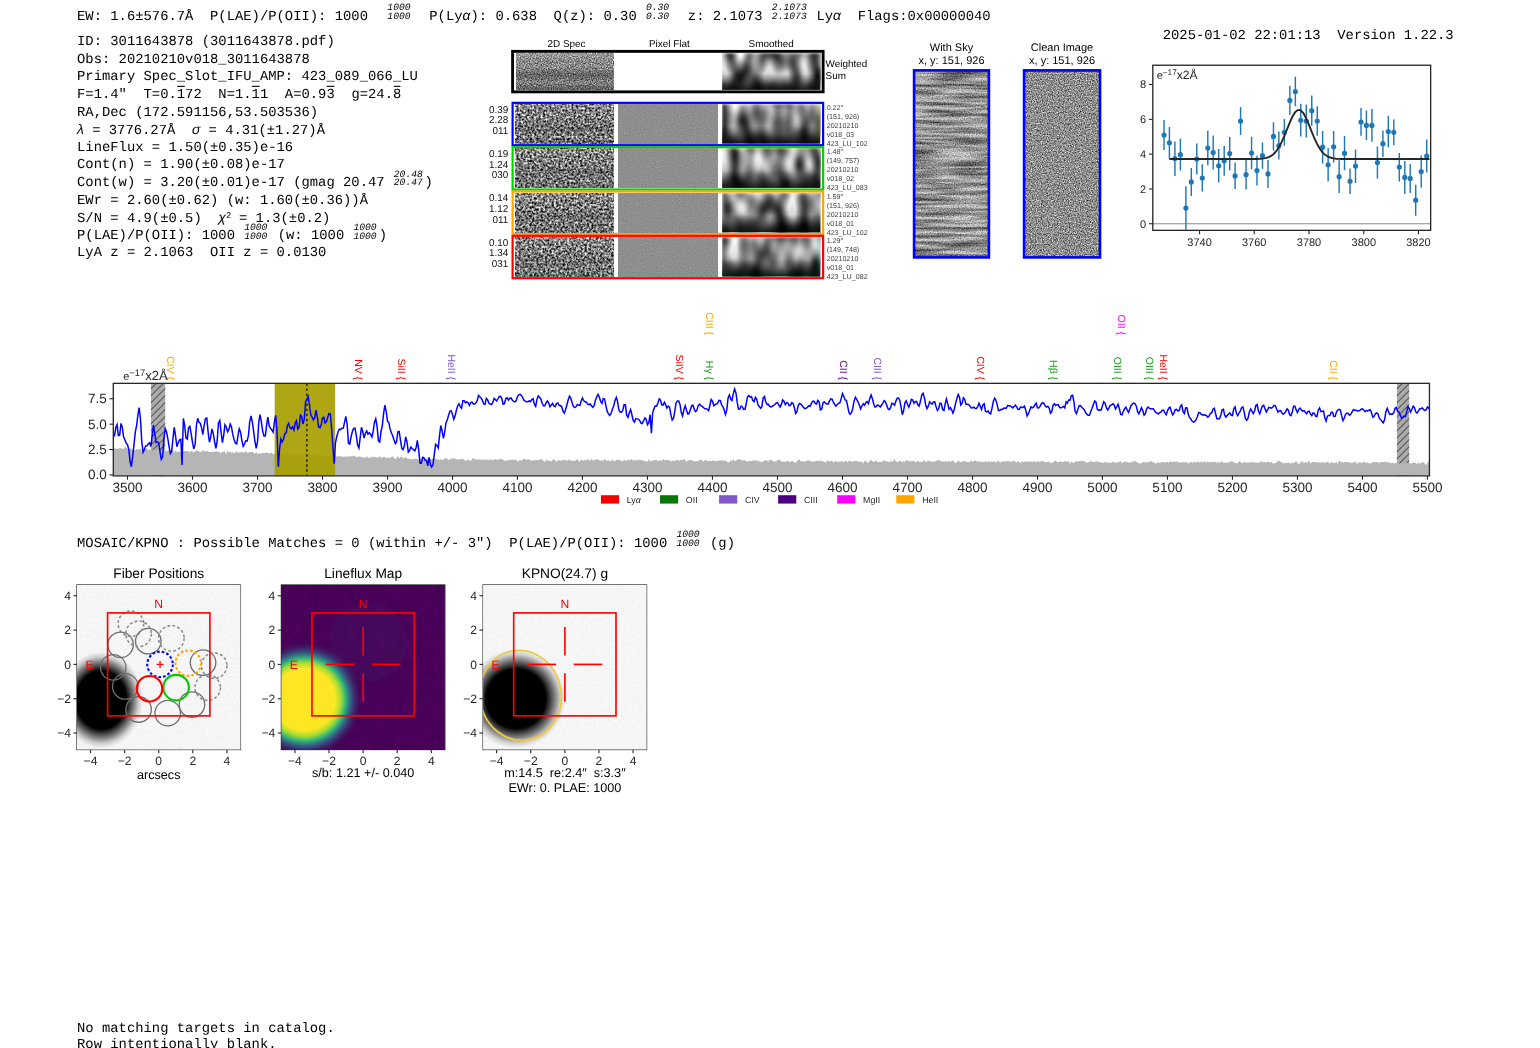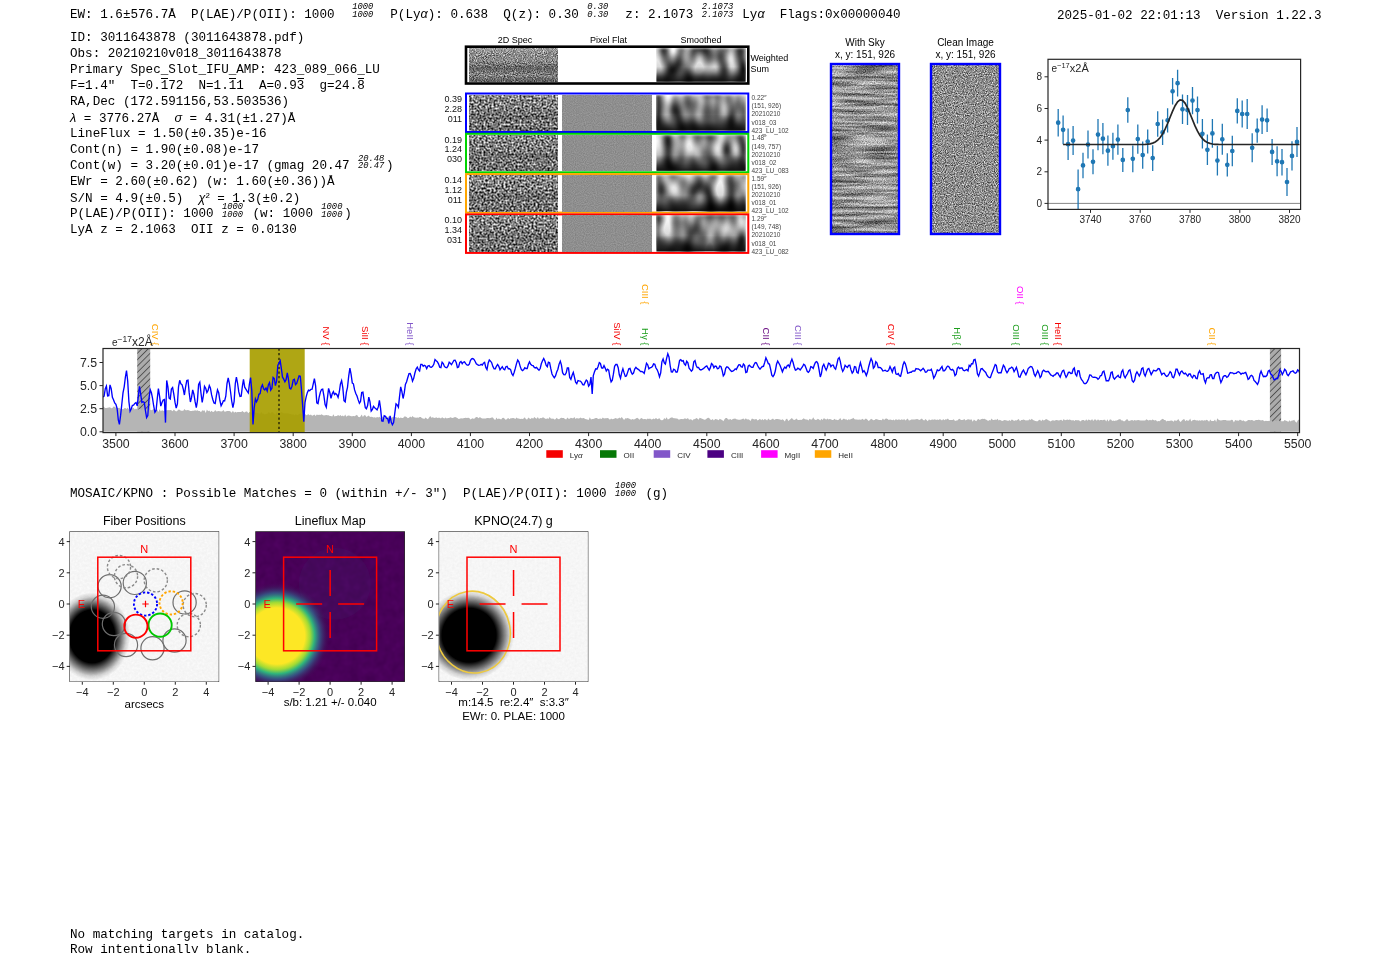--- a/index.html
+++ b/index.html
@@ -578,15 +578,15 @@
       <line x1="513.55" y1="612.0" x2="513.55" y2="638.0"></line>
       <line x1="479.54999999999995" y1="604.0" x2="505.54999999999995" y2="604.0"></line>
       <line x1="521.55" y1="604.0" x2="547.55" y2="604.0"></line>
     </g>
 <text x="144.3" y="708" class="xl" text-anchor="middle">arcsecs</text>
 <text x="330.15" y="706" class="xl" text-anchor="middle">s/b: 1.21 +/- 0.040</text>
 <text x="513.55" y="706" class="xl" text-anchor="middle">m:14.5&nbsp;&nbsp;re:2.4″&nbsp;&nbsp;s:3.3″</text>
 <text x="513.55" y="720" class="xl" text-anchor="middle">EWr: 0. PLAE: 1000</text>
 </svg>
 <div class="mono" style="left:70px;top:6px;">EW: 1.6±576.7Å&nbsp;&nbsp;P(LAE)/P(OII): 1000&nbsp;&nbsp; <span class="fr" style="width:23px"><span>1000</span><span>1000</span></span>&nbsp;&nbsp;P(Ly<i>α</i>): 0.638&nbsp;&nbsp;Q(z): 0.30&nbsp; <span class="fr" style="width:23px"><span>0.30</span><span>0.30</span></span>&nbsp;&nbsp;z: 2.1073&nbsp; <span class="fr" style="width:33px"><span>2.1073</span><span>2.1073</span></span>&nbsp;Ly<i>α</i>&nbsp;&nbsp;Flags:0x00000040</div>
-<div class="mono" style="left:1057px;top:8px;">2025-01-02 22:01:13  Version 1.22.3</div>
+<div class="mono" style="left:1057px;top:24px;">2025-01-02 22:01:13  Version 1.22.3</div>
 <div class="mono" style="left:70px;top:29.8px;"><div class="ln">ID: 3011643878 (3011643878.pdf)</div><div class="ln">Obs: 20210210v018_3011643878</div><div class="ln">Primary Spec_Slot_IFU_AMP: 423_089_066_LU</div><div class="ln">F=1.4"&nbsp;&nbsp;T=0.<span class="ov">1</span>72&nbsp;&nbsp;N=1.<span class="ov">1</span>1&nbsp;&nbsp;A=0.9<span class="ov">3</span>&nbsp;&nbsp;g=24.<span class="ov">8</span></div><div class="ln">RA,Dec (172.591156,53.503536)</div><div class="ln"><i>λ</i> = 3776.27Å&nbsp;&nbsp;<i>σ</i> = 4.31(±1.27)Å</div><div class="ln">LineFlux = 1.50(±0.35)e-16</div><div class="ln">Cont(n) = 1.90(±0.08)e-17</div><div class="ln">Cont(w) = 3.20(±0.01)e-17 (gmag 20.47&nbsp; <span class="fr" style="width:28px"><span>20.48</span><span>20.47</span></span>)</div><div class="ln">EWr = 2.60(±0.62) (w: 1.60(±0.36))Å</div><div class="ln">S/N = 4.9(±0.5)&nbsp;&nbsp;<i>χ</i><sup>2</sup> = 1.3(±0.2)</div><div class="ln">P(LAE)/P(OII): 1000&nbsp; <span class="fr" style="width:23px"><span>1000</span><span>1000</span></span> (w: 1000&nbsp; <span class="fr" style="width:23px"><span>1000</span><span>1000</span></span>)</div><div class="ln">LyA z = 2.1063&nbsp;&nbsp;OII z = 0.0130</div></div>
 <div class="mono" style="left:70px;top:485.5px;">MOSAIC/KPNO : Possible Matches = 0 (within +/- 3")&nbsp;&nbsp;P(LAE)/P(OII): 1000&nbsp; <span class="fr" style="width:23px"><span>1000</span><span>1000</span></span> (g)</div>
 <div class="mono" style="left:70px;top:884px;line-height:15.1px;margin-top:44px;"><div>No matching targets in catalog.</div><div>Row intentionally blank.</div></div>
 </body></html>

